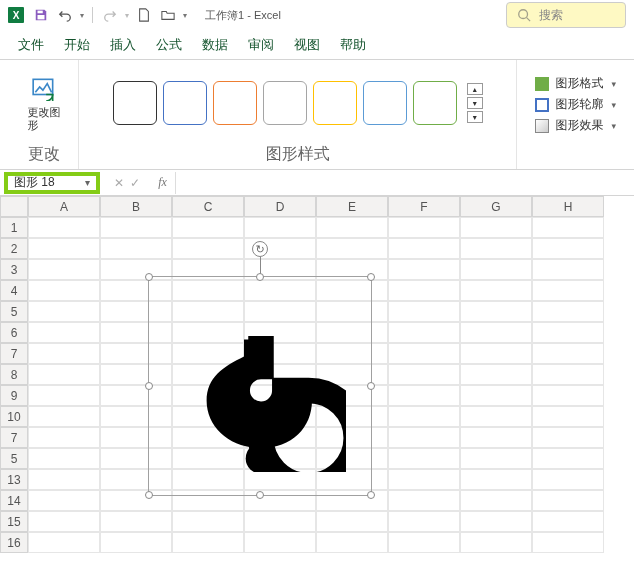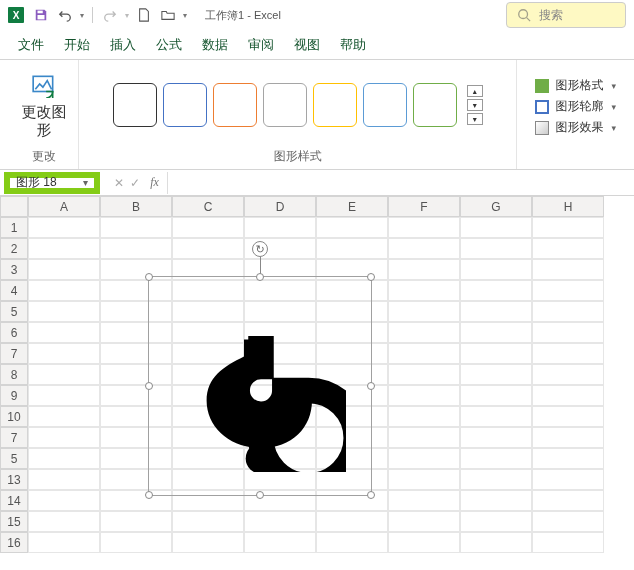--- a/index.html
+++ b/index.html
@@ -16,41 +16,41 @@
   .search-box span { color: #888; }
 
   .ribbon-tabs { display: flex; border-bottom: 1px solid #d4d4d4; padding: 0 8px; background: #fff; height: 30px; }
   .tab { padding: 6px 10px; font-size: 13px; cursor: pointer; color: #14532d; position: relative; }
   .tab.active { color: #107c41; font-weight: 500; }
   .tab.active::after { content:""; position:absolute; left:8px; right:8px; bottom:-1px; height:3px; background:#107c41; }
 
   .ribbon-content { height: 110px; background: #fff; border-bottom: 1px solid #d4d4d4; display: flex; padding-left:10px; }
   .group { display: flex; flex-direction: column; align-items: center; padding: 6px 10px 2px; border-right: 1px solid #e5e5e5; }
   .group-items { display: flex; gap: 8px; flex: 1; align-items: center; }
-  .group-label { font-size: 12px; color: #666; padding: 4px 0 2px; }
+  .group-label { font-size: 16px; color: #666; padding: 4px 0 2px; }
   .big-btn { display: flex; flex-direction: column; align-items: center; gap: 4px; padding: 4px; cursor: pointer; width: 48px; }
   .big-btn .icon-box { width: 28px; height: 28px; display:flex; align-items:center; justify-content:center; }
-  .big-btn span.lbl { font-size: 15px; text-align: center; line-height: 1.2; }
+  .big-btn span.lbl { font-size: 11px; line-height: 1.2; }
 
   .style-gallery { display: flex; gap: 6px; align-items: center; padding: 0 4px; }
   .swatch { width: 44px; height: 44px; border-radius: 6px; border: 1px solid; background: #fff; cursor:pointer; }
   .gallery-more { display:flex; flex-direction:column; gap:2px; margin-left:4px; }
   .gallery-more div { width:16px; height:12px; border:1px solid #999; font-size: 8px; display:flex; align-items:center; justify-content:center; cursor:pointer; }
 
   .shape-opts { display:flex; flex-direction:column; gap:4px; padding: 2px 8px; }
   .shape-opt { display:flex; align-items:center; gap:6px; font-size:12px; cursor:pointer; }
   .shape-opt .sq { width:14px; height:14px; border:1px solid; }
   .shape-opt .chev { font-size:9px; margin-left:2px; color:#666; }
 
   .namebox-row { height: 26px; display:flex; align-items:center; border-bottom: 1px solid #d4d4d4; background:#fff; }
-  .namebox { width: 96px; border: 6px solid #84cc16; height: 22px; margin: 0 4px; display:flex; align-items:center; padding: 0 6px; font-size: 12px; background:#fff; }
+  .namebox { width: 96px; border: 4px solid #84cc16; height: 22px; margin: 0 4px; display:flex; align-items:center; padding: 0 6px; font-size: 12px; background:#fff; }
   .namebox .arrow { margin-left:auto; cursor:pointer; font-size: 10px; color:#666; }
   .fx-btns { display:flex; align-items:center; gap:6px; margin-left:10px; color:#aaa; }
   .fx-btns span { cursor:pointer; }
-  .fx-label { font-style: italic; font-family: "Cambria Math", serif; color: #777; margin-left:4px; }
+  .fx-label { font-style: italic; font-family: "Cambria Math", serif; color: #777; margin-left:12px; }
   .formula-bar { flex:1; border-left: 1px solid #ddd; height: 22px; margin-left:8px; }
 
   .sheet { position: relative; display:grid; grid-template-columns: 28px repeat(8, 72px); grid-auto-rows: 21px; border-collapse: collapse; }
   .hdr { background:#f3f2f1; border:1px solid #d4d4d4; display:flex; align-items:center; justify-content:center; font-size:12px; color:#555; }
   .cell { border: 1px solid #e6e6e6; background:#fff; }
   .corner { background:#f3f2f1; border:1px solid #d4d4d4; }
 
   .shape-selection { position:absolute; border:1px solid #a0a0a0; }
   .handle { position:absolute; width:8px; height:8px; background:#fff; border:1px solid #888; border-radius:50%; transform:translate(-50%,-50%); }
   .rotate-handle { position:absolute; width:16px; height:16px; border:1.5px solid #888; border-radius:50%; left:50%; transform:translateX(-50%); top:-36px; display:flex; align-items:center; justify-content:center; background:#fff; }

